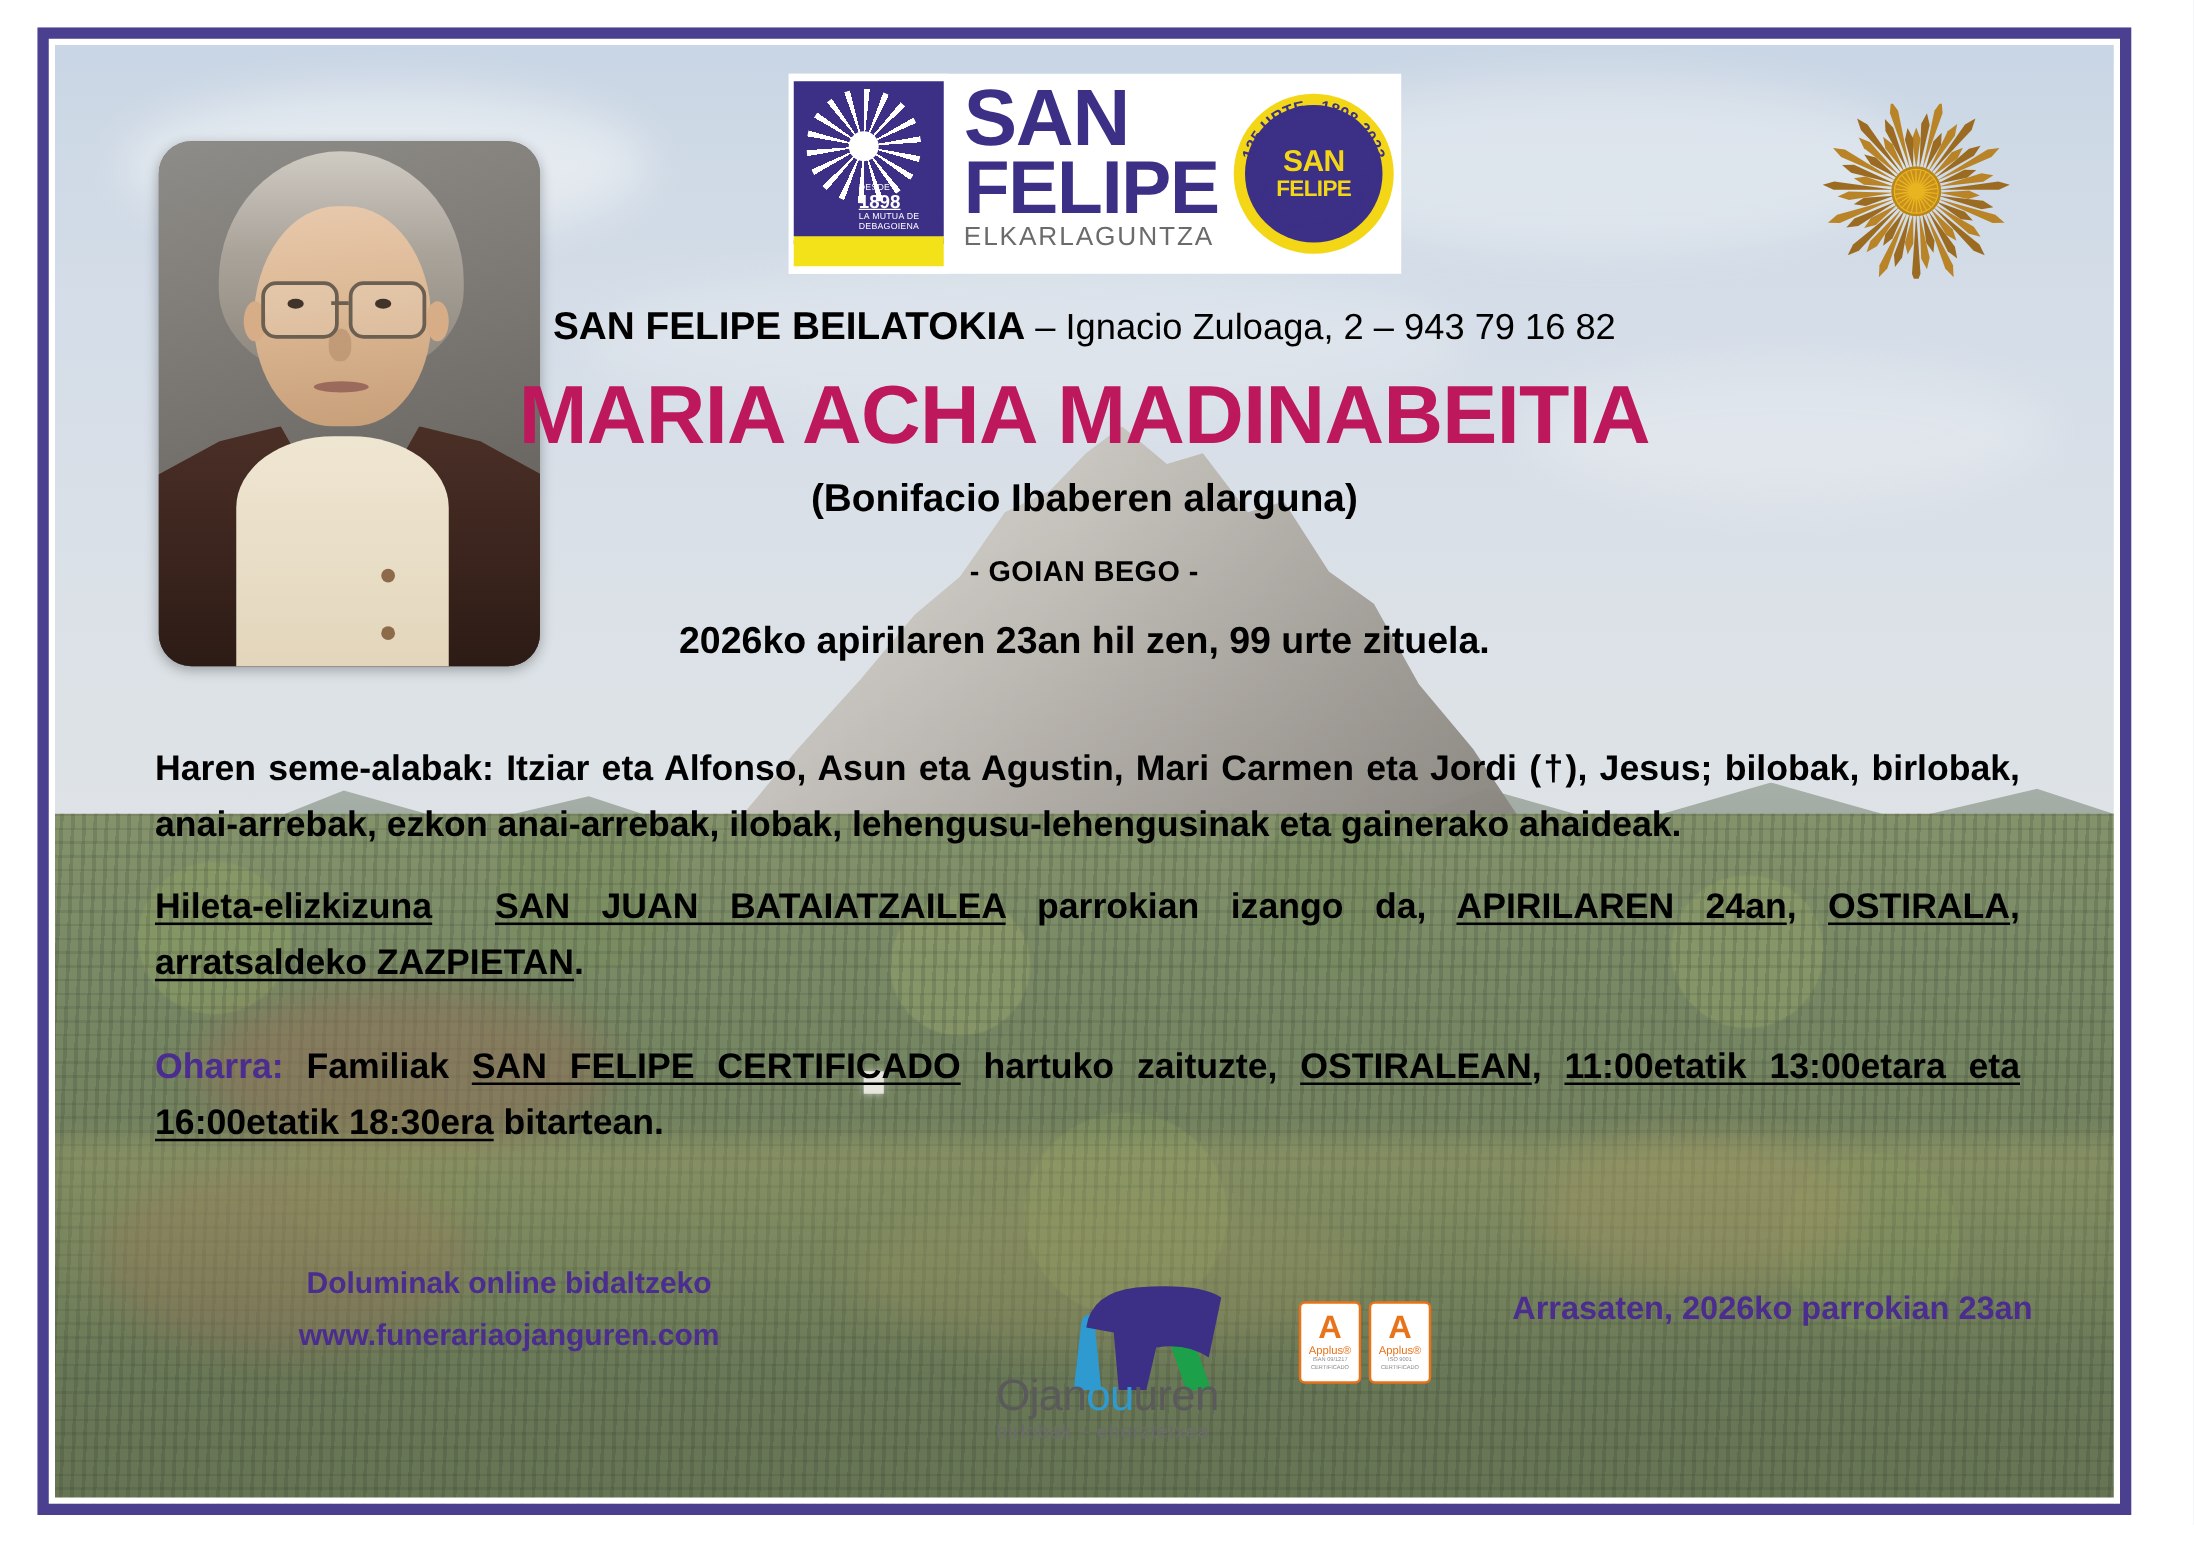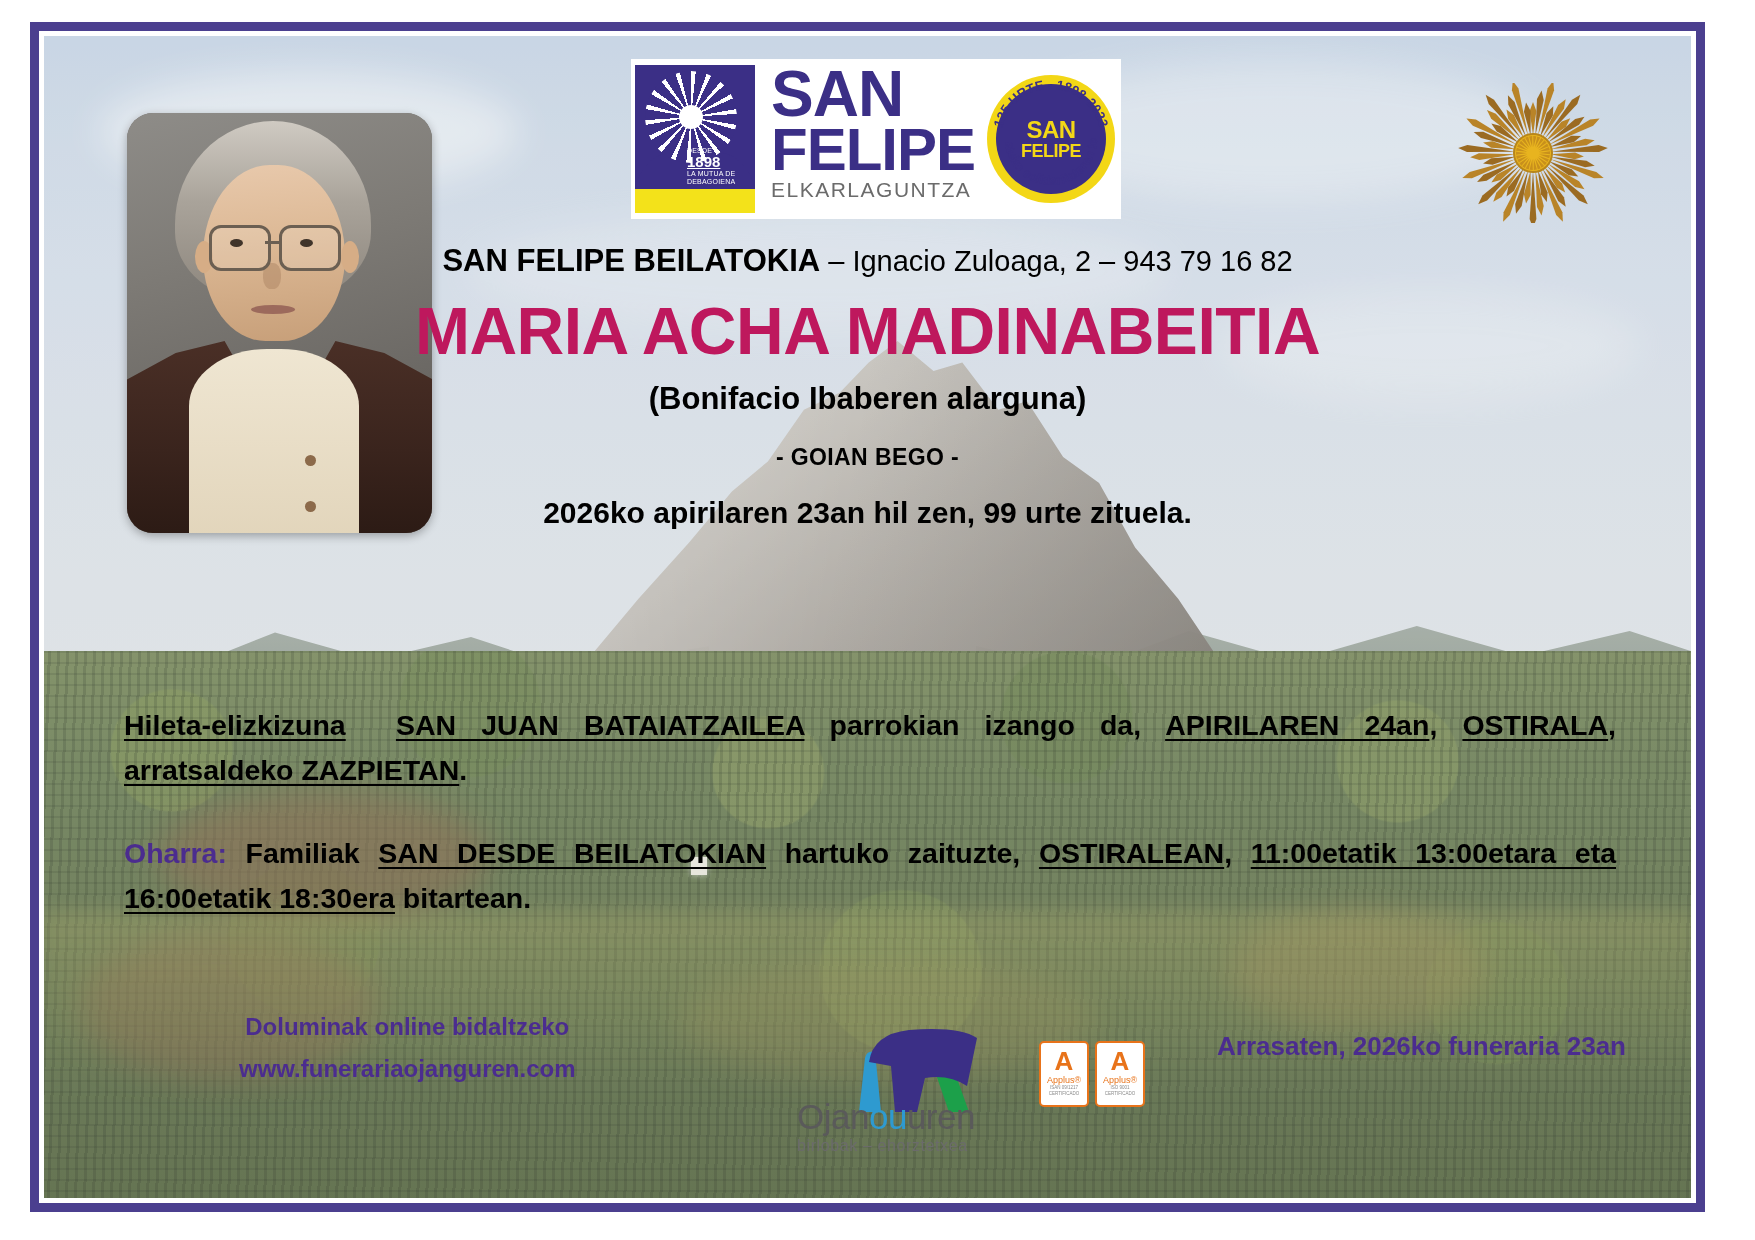--- a/index.html
+++ b/index.html
@@ -579,27 +579,28 @@
 
     <div class="addr">
       <b>SAN FELIPE BEILATOKIA</b><span> – Ignacio Zuloaga, 2 – 943 79 16 82</span>
     </div>
 
     <div class="name">MARIA ACHA MADINABEITIA</div>
     <div class="spouse">(Bonifacio Ibaberen alarguna)</div>
     <div class="goian">- GOIAN BEGO -</div>
     <div class="died">2026ko apirilaren 23an hil zen, 99 urte zituela.</div>
 
+    <div class="para p-family">Haren seme-alabak: Itziar eta Alfonso, Asun eta Agustin, Mari Carmen eta Jordi (†), Jesus; bilobak, birlobak, anai-arrebak, ezkon anai-arrebak, ilobak, lehengusu-lehengusinak eta gainerako ahaideak.</div>
 
     <div class="para p-funeral">
       <span class="u">Hileta-elizkizuna</span>&nbsp;&nbsp;<span class="u">SAN JUAN BATAIATZAILEA</span><span> parrokian izango da, </span><span class="u">APIRILAREN 24an</span><span>, </span><span class="u">OSTIRALA</span><span>, </span><span class="u">arratsaldeko ZAZPIETAN</span><span>.</span>
     </div>
 
     <div class="para p-note">
-      <span class="oharra">Oharra:</span><span> Familiak </span><span class="u">SAN DESDE BEILATOKIAN</span><span> hartuko zaituzte, </span><span class="u">OSTIRALEAN</span><span>, </span><span class="u">11:00etatik 13:00etara eta 16:00etatik 18:30era</span><span> bitartean.</span>
+      <span class="oharra">Oharra:</span><span> Familiak </span><span class="u">SAN FELIPE CERTIFICADO</span><span> hartuko zaituzte, </span><span class="u">OSTIRALEAN</span><span>, </span><span class="u">11:00etatik 13:00etara eta 16:00etatik 18:30era</span><span> bitartean.</span>
     </div>
   </div>
 
   <div class="foot-left">
     <div>Doluminak online bidaltzeko</div>
     <div>www.funerariaojanguren.com</div>
   </div>
 
   <svg class="oj-logo" viewBox="0 0 300 120">
     <path d="M60 96 L66 42 Q68 34 76 36 L82 96 Z" fill="#2e9ad0"></path>
@@ -617,16 +618,16 @@
     <div class="tiny">ISAN 09/1217</div>
     <div class="tiny">CERTIFICADO</div>
   </div>
   <div class="aplus a2">
     <div class="big">A</div>
     <div class="sm">Applus®</div>
     <div class="tiny">ISO 9001</div>
     <div class="tiny">CERTIFICADO</div>
   </div>
 
-  <div class="foot-right">Arrasaten, 2026ko funeraria 23an</div>
+  <div class="foot-right">Arrasaten, 2026ko parrokian 23an</div>
 
   <div class="inner-edge"></div>
 </div>
 
 </body></html>

